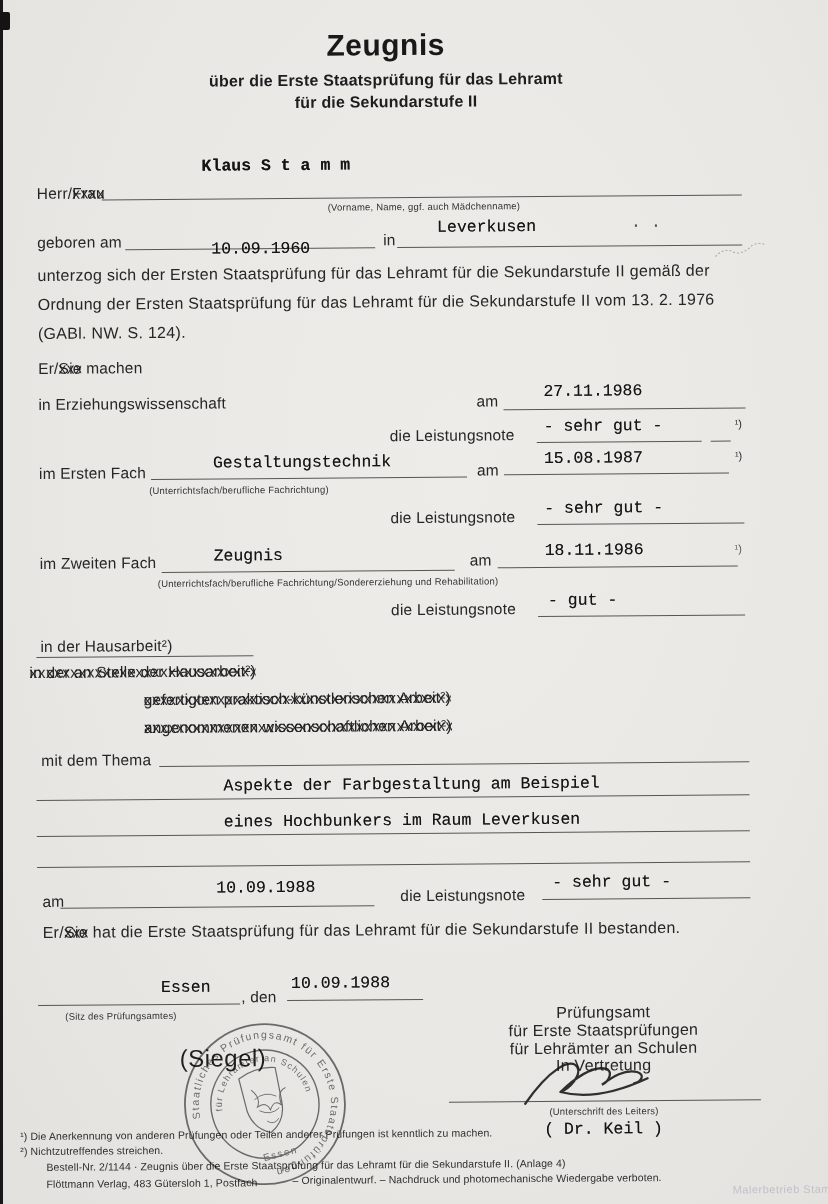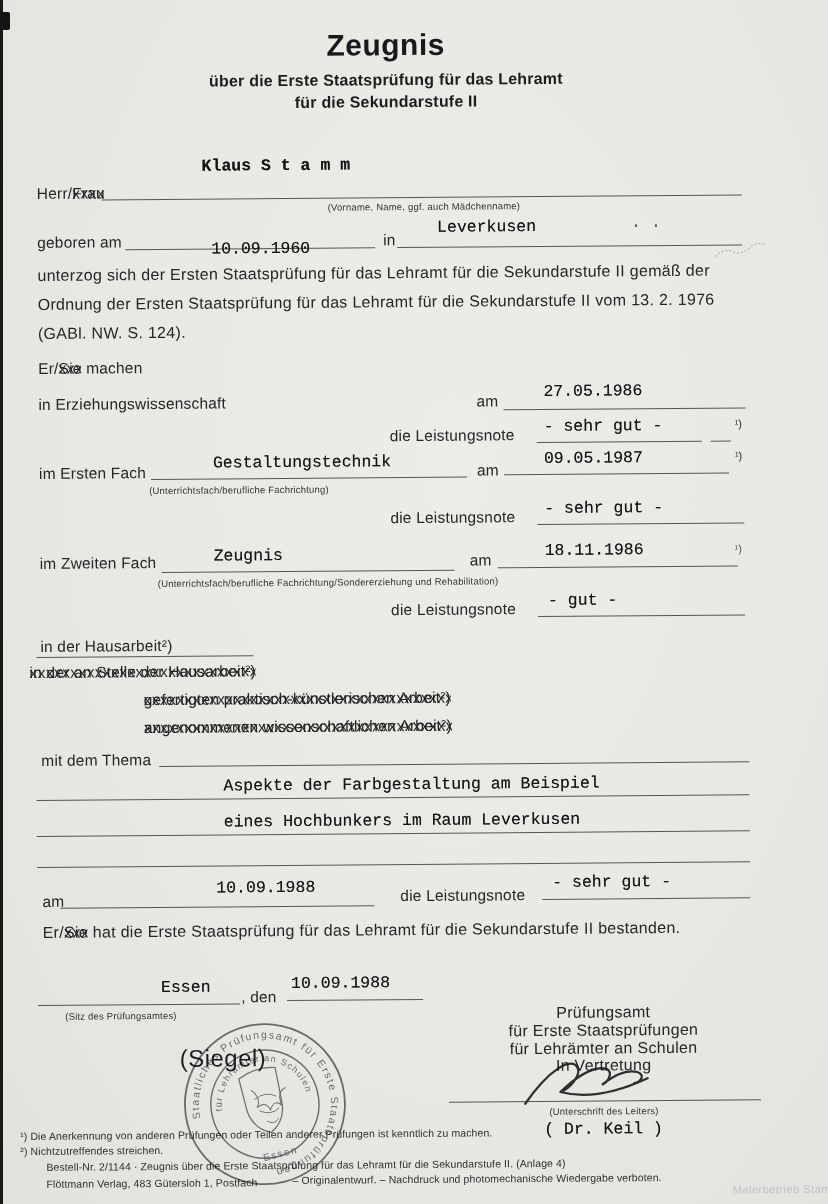--- a/index.html
+++ b/index.html
@@ -66,34 +66,34 @@
 
     <svg style="position:absolute;left:716px;top:244px;" width="64" height="20">
       <path d="M2,15 q9,-9 17,-5 q9,5 20,-6 q6,-3 12,-1" fill="none" stroke="#8a8a86" stroke-width="1" stroke-dasharray="2,2" opacity="0.65"></path>
     </svg>
 
     <div class="t form" style="left:40px;top:356px;"><span>Er/</span><span class="strike"><span>Sie</span><span class="ov">xxxxxxxxxxxxxxxxxxxxxxxxxxxxxxxxxxxxxxxxxxxxxxxxxxxxxxxxxxxx</span></span><span> machen</span></div>
 
     <div class="t form" style="left:40px;top:392px;">in Erziehungswissenschaft</div>
     <div class="t form" style="left:478px;top:392px;">am</div>
     <div class="rule" style="left:505px;top:410px;width:242px;"></div>
-    <div class="t mono" style="left:545px;top:383px;">27.05.1986</div>
+    <div class="t mono" style="left:545px;top:383px;">27.11.1986</div>
 
     <div class="t form" style="left:391px;top:426px;">die Leistungsnote</div>
     <div class="rule" style="left:538px;top:443px;width:165px;"></div>
     <div class="rule" style="left:712px;top:443px;width:20px;"></div>
     <div class="t mono" style="left:545px;top:418px;">- sehr gut -</div>
     <div class="t marker" style="left:736px;top:420px;">¹)</div>
 
     <div class="t form" style="left:40px;top:461px;">im Ersten Fach</div>
     <div class="rule" style="left:152px;top:477px;width:316px;"></div>
     <div class="t mono" style="left:214px;top:452px;">Gestaltungstechnik</div>
     <div class="t form" style="left:478px;top:461px;">am</div>
     <div class="rule" style="left:505px;top:475px;width:225px;"></div>
-    <div class="t mono" style="left:545px;top:450px;">09.05.1987</div>
+    <div class="t mono" style="left:545px;top:450px;">15.08.1987</div>
     <div class="t marker" style="left:736px;top:452px;">¹)</div>
     <div class="t small" style="left:150px;top:483px;">(Unterrichtsfach/berufliche Fachrichtung)</div>
 
     <div class="t form" style="left:391px;top:508px;">die Leistungsnote</div>
     <div class="rule" style="left:538px;top:525px;width:207px;"></div>
     <div class="t mono" style="left:545px;top:500px;">- sehr gut -</div>
 
     <div class="t form" style="left:40px;top:551px;">im Zweiten Fach</div>
     <div class="rule" style="left:162px;top:570px;width:293px;"></div>
     <div class="t mono" style="left:214px;top:545px;">Zeugnis</div>

